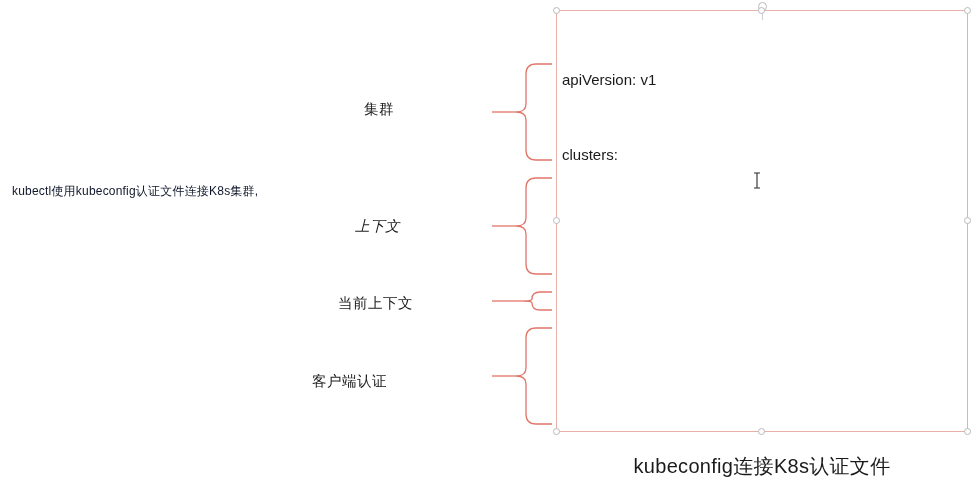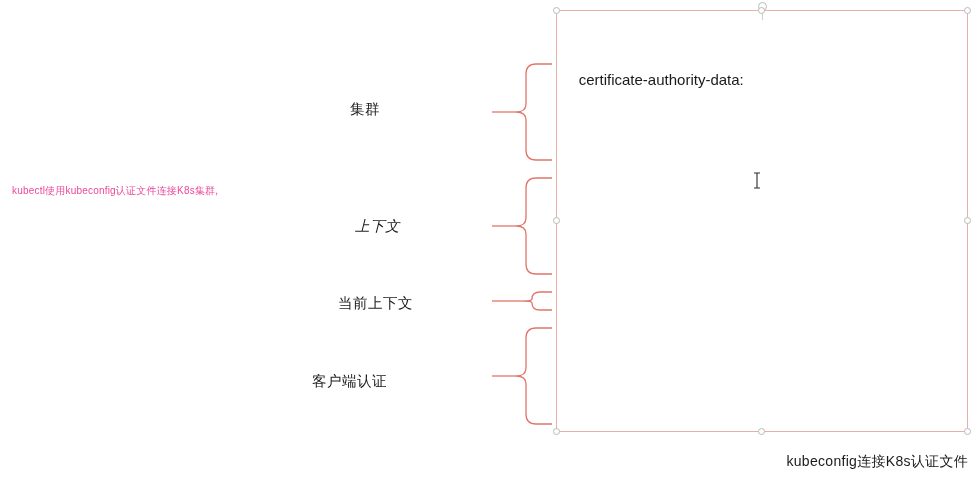--- a/index.html
+++ b/index.html
@@ -14,22 +14,22 @@
     font-family: "Liberation Sans", sans-serif;
     overflow: hidden;
   }
 
   
   #left-desc {
     position: absolute;
     left: 12px;
     top: 176px;
     width: 370px;
-    font-size: 10px;
-    color: #ec4899;
+    font-size: 12px;
+    color: #0f172a;
     line-height: 30px;
     letter-spacing: 0.2px;
   }
   #left-desc div { white-space: nowrap; }
 
   
   .ann-label {
     position: absolute;
     font-size: 14.5px;
     color: #1a1a1a;
@@ -92,22 +92,22 @@
     height: 9px;
     background: #cfcfcf;
   }
 
   
   #caption {
     position: absolute;
     left: 556px;
     top: 453px;
     width: 412px;
-    text-align: right;
-    font-size: 14px;
+    text-align: center;
+    font-size: 20px;
     color: #1a1a1a;
     letter-spacing: 0.3px;
   }
 
   
   #text-cursor {
     position: absolute;
     left: 753px;
     top: 172px;
     width: 9px;
@@ -115,21 +115,21 @@
     pointer-events: none;
   }
 </style>
 </head>
 <body>
 
 <div id="left-desc">
   <div>kubectl使用kubeconfig认证文件连接K8s集群,</div>
 </div>
 
-<div class="ann-label" style="left:300px; top:100px; width:80px;">集群</div>
+<div class="ann-label" style="left:314px; top:100px; width:80px;">集群</div>
 
 <div class="ann-label" style="left:310px; top:217px; width:90px;font-style:italic;">上下文</div>
 
 <div class="ann-label" style="left:293px; top:294px; width:120px;">当前上下文</div>
 
 <div class="ann-label" style="left:267px; top:372px; width:120px;">客户端认证</div>
 
 <svg class="brace" style="left:490px; top:62px;" width="64" height="100">
   <path d="M 62 2 L 46 2 Q 36 2 36 12 L 36 42 Q 36 50 26 50 Q 36 50 36 58 L 36 88 Q 36 98 46 98 L 62 98" fill="none" stroke="#e2766a" stroke-width="1.3"></path>
   <line x1="26" y1="50" x2="2" y2="50" stroke="#e2766a" stroke-width="1.3"></line>
@@ -146,21 +146,22 @@
 </svg>
 
 <svg class="brace" style="left:490px; top:326px;" width="64" height="100">
   <path d="M 62 2 L 46 2 Q 36 2 36 12 L 36 42 Q 36 50 26 50 Q 36 50 36 58 L 36 88 Q 36 98 46 98 L 62 98" fill="none" stroke="#e2766a" stroke-width="1.3"></path>
   <line x1="26" y1="50" x2="2" y2="50" stroke="#e2766a" stroke-width="1.3"></line>
 </svg>
 
 <div id="code-box"></div>
 
 <div id="code-text">
-  <div class="code-line">    certificate-authority-data:</div>
+  <div class="code-line">apiVersion: v1</div>
+  <div class="code-line">clusters:</div>
   
   
   
   
   
   
   
   
   
   

